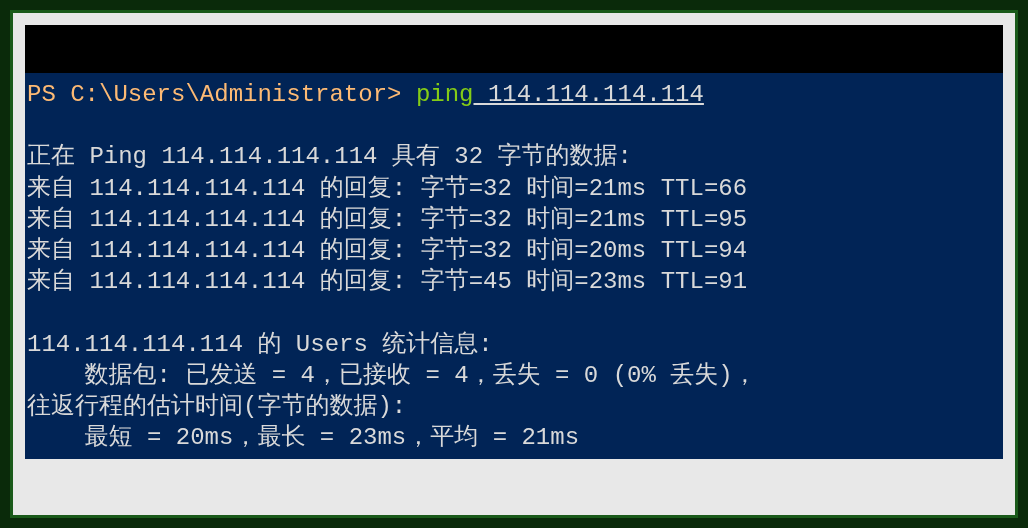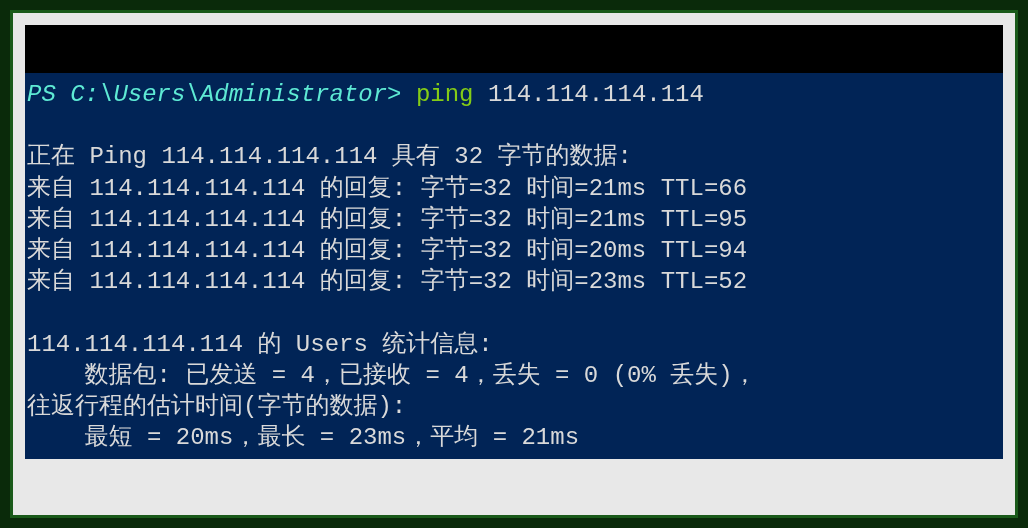--- a/index.html
+++ b/index.html
@@ -28,39 +28,39 @@
       flex: 1;
       background: #012456;
       padding: 6px 2px;
       overflow: hidden;
       font-size: 24px;
       line-height: 1.3;
       color: #d9d9d9;
       white-space: pre;
       font-family: "NSimSun", "SimSun", Consolas, "Courier New", monospace;
     }
-    .prompt { color: #5eead4; font-style: italic; }
+    .prompt { color: #fdba74; }
     .cmd-yellow { color: #84cc16; }
-    .cmd-arg { color: #d9d9d9; }
+    .cmd-arg { color: #d9d9d9; text-decoration: underline; }
     .bottom-strip {
       height: 44px;
       background: #e8e8e8;
     }
   </style>
 </head>
 <body>
 
 <div class="outer-frame">
   <div class="top-strip"></div>
   <div class="terminal"><span class="prompt">PS C:\Users\Administrator&gt; </span><span class="cmd-yellow">ping</span><span class="cmd-arg"> 114.114.114.114</span>
 <span></span>
 <span>正在 Ping 114.114.114.114 具有 32 字节的数据:</span>
 <span>来自 114.114.114.114 的回复: 字节=32 时间=21ms TTL=66</span>
 <span>来自 114.114.114.114 的回复: 字节=32 时间=21ms TTL=95</span>
 <span>来自 114.114.114.114 的回复: 字节=32 时间=20ms TTL=94</span>
-<span>来自 114.114.114.114 的回复: 字节=32 时间=23ms TTL=52</span>
+<span>来自 114.114.114.114 的回复: 字节=45 时间=23ms TTL=91</span>
 <span></span>
 <span>114.114.114.114 的 Users 统计信息:</span>
 <span>    数据包: 已发送 = 4，已接收 = 4，丢失 = 0 (0% 丢失)，</span>
 <span>往返行程的估计时间(字节的数据):</span>
 <span>    最短 = 20ms，最长 = 23ms，平均 = 21ms</span></div>
   <div class="bottom-strip"></div>
 </div>
 
 </body></html>

